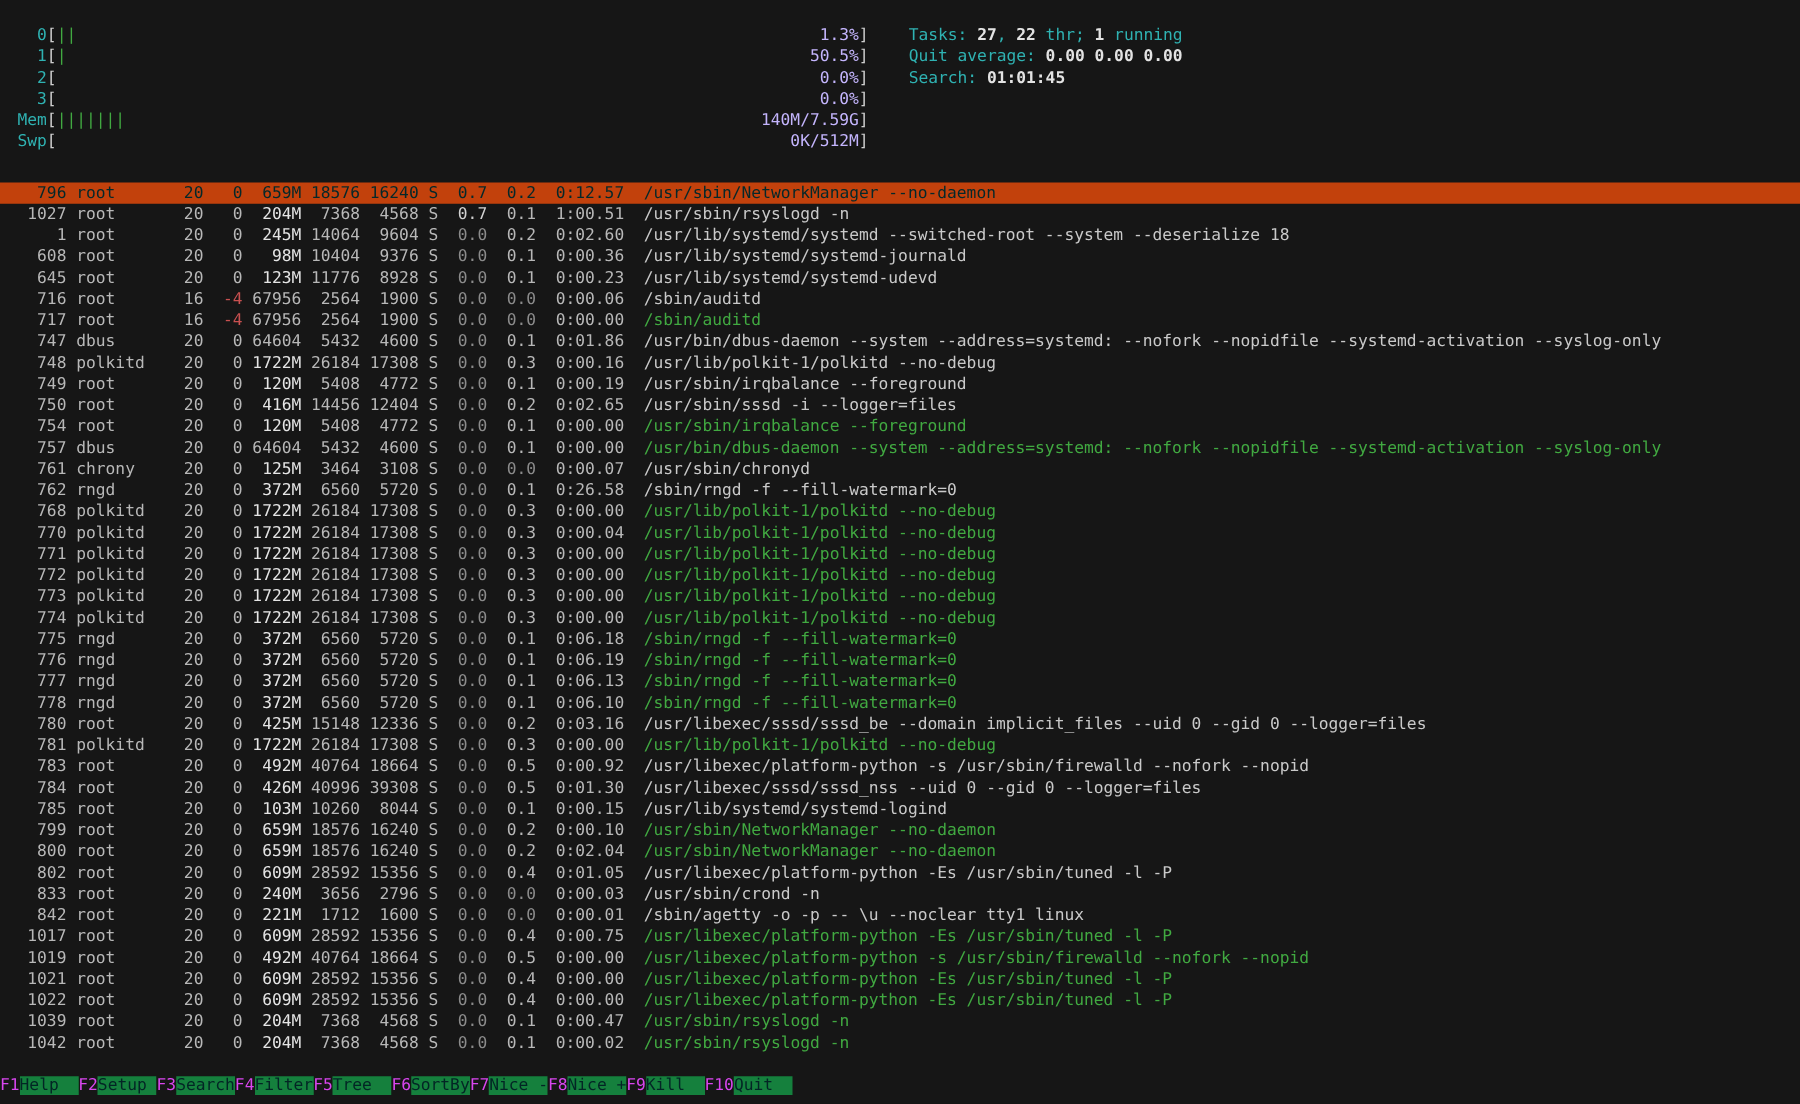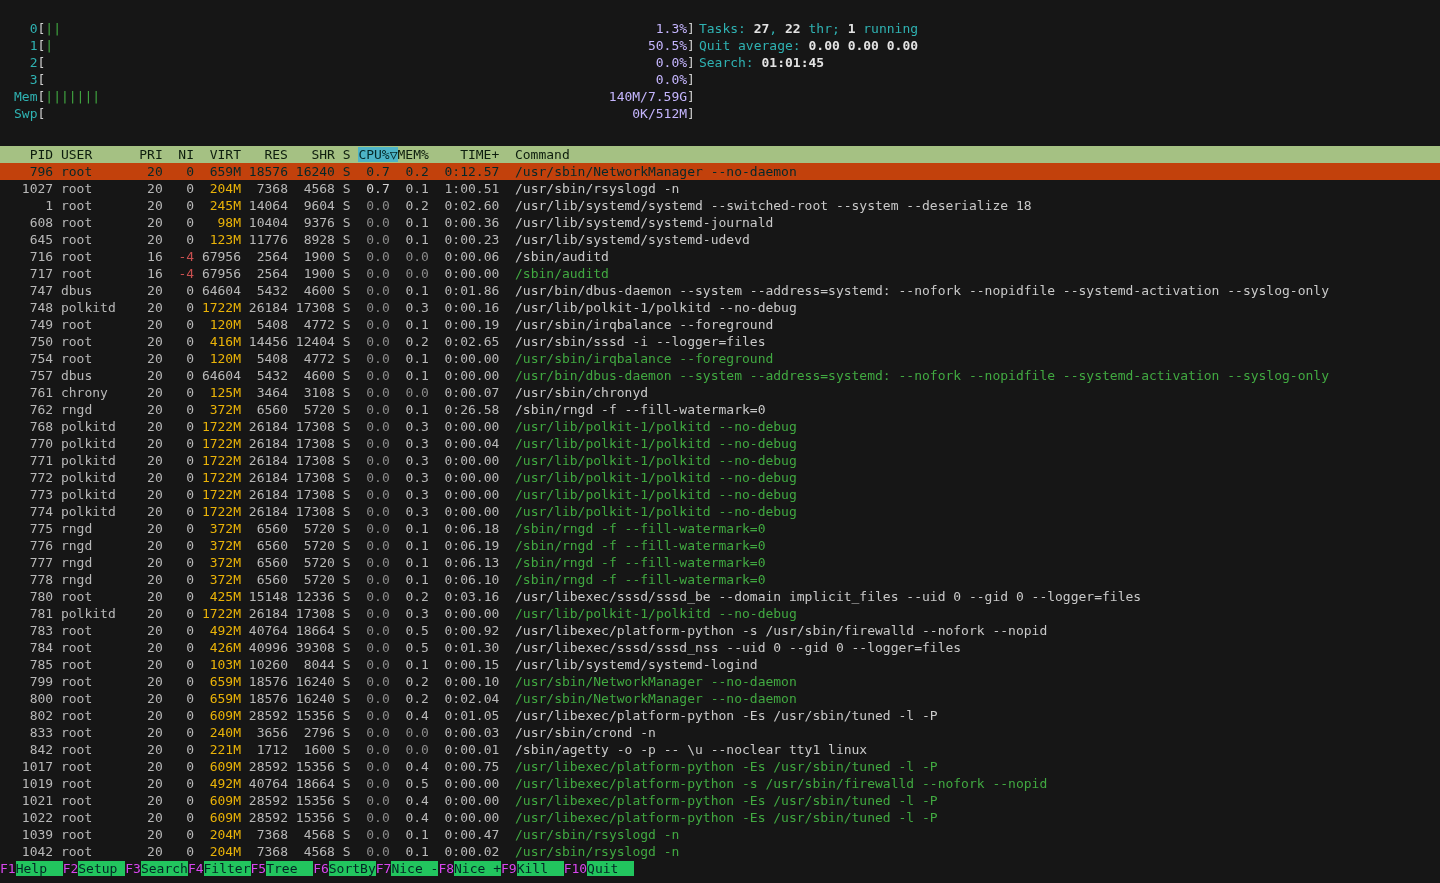--- a/index.html
+++ b/index.html
@@ -9,40 +9,40 @@
     font-family:"DejaVu Sans Mono",monospace;font-size:13px;line-height:17px;
   }
   .header{display:flex;padding:20px 0 0 14px}
   .meters{width:87ch}
   .mline{height:17px;white-space:pre}
   .mlabel{color:#2fb2b2}
   .mbracket{color:#cfcfcf}
   .minner{display:inline-flex;width:82ch;justify-content:space-between;vertical-align:top}
   .mbars{color:#41a941;white-space:pre}
   .mval{color:#c4b5fd}
-  .right{margin-left:4px}
+  .right{margin-left:32px}
   .sline{height:17px;white-space:pre}
   .slabel{color:#2fb2b2}
   .sval{color:#e3e3e3;font-weight:bold}
   .table{margin-top:24px}
   .thead{height:17px;white-space:pre;background:#a5c183;color:#0e1e0e;padding-left:14px}
   .th-sort{background:#4db4c7;color:#062929}
   .row{height:17px;white-space:pre;padding-left:14px}
   .fld{color:#b8b8b8}
   .dim{color:#8b8b8b}
   .hot{color:#d2d2d2}
-  .msz{color:#eab308}
+  .msz{color:#e5e5e5}
   .neg{color:#c85050}
   .cmd{color:#c9c9c9}
   .thr{color:#41a941}
   .row.sel{background:#c2410c}
   .row.sel span{color:#04282a}
   .fbar{position:absolute;left:0;bottom:6px;height:17px;white-space:pre}
   .fk-key{color:#d946ef}
-  .fk-label{background:#22c55e;color:#032525}
+  .fk-label{background:#15803d;color:#032525}
 </style>
 </head>
 <body>
 
 <div class="header">
   <div class="meters" id="meters">
       <div class="mline"><span class="mlabel">  0</span><span class="mbracket">[</span><span class="minner"><span class="mbars">||</span><span class="mval">1.3%</span></span><span class="mbracket">]</span></div>
       <div class="mline"><span class="mlabel">  1</span><span class="mbracket">[</span><span class="minner"><span class="mbars">|</span><span class="mval">50.5%</span></span><span class="mbracket">]</span></div>
       <div class="mline"><span class="mlabel">  2</span><span class="mbracket">[</span><span class="minner"><span class="mbars"></span><span class="mval">0.0%</span></span><span class="mbracket">]</span></div>
       <div class="mline"><span class="mlabel">  3</span><span class="mbracket">[</span><span class="minner"><span class="mbars"></span><span class="mval">0.0%</span></span><span class="mbracket">]</span></div>
@@ -50,21 +50,20 @@
       <div class="mline"><span class="mlabel">Swp</span><span class="mbracket">[</span><span class="minner"><span class="mbars"></span><span class="mval">0K/512M</span></span><span class="mbracket">]</span></div>
     </div>
   <div class="right" id="summary">
       <div class="sline"><span class="slabel">Tasks: </span><span class="sval">27</span><span class="slabel">, </span><span class="sval">22</span><span class="slabel"> thr</span><span class="slabel">; </span><span class="sval">1</span><span class="slabel"> running</span></div>
       <div class="sline"><span class="slabel">Quit average: </span><span class="sval">0.00 </span><span class="sval">0.00 </span><span class="sval">0.00</span></div>
       <div class="sline"><span class="slabel">Search: </span><span class="sval">01:01:45</span></div>
     </div>
 </div>
 
 <div class="table">
-  <div class="thead" id="thead"><span>  PID USER      PRI  NI  VIRT   RES   SHR S </span><span class="th-sort">CPU%▽</span><span>MEM%    TIME+  Command</span></div>
   <div id="rows">
       <div class="row sel"><span class="fld">  796 </span><span class="fld">root      </span><span class="fld"> 20 </span><span class="fld">  0 </span><span class="msz"> 659M </span><span class="fld">18576 </span><span class="fld">16240 </span><span class="fld">S </span><span class="hot"> 0.7 </span><span class="fld"> 0.2 </span><span class="fld"> 0:12.57  </span><span class="cmd">/usr/sbin/NetworkManager --no-daemon</span></div>
       <div class="row"><span class="fld"> 1027 </span><span class="fld">root      </span><span class="fld"> 20 </span><span class="fld">  0 </span><span class="msz"> 204M </span><span class="fld"> 7368 </span><span class="fld"> 4568 </span><span class="fld">S </span><span class="hot"> 0.7 </span><span class="fld"> 0.1 </span><span class="fld"> 1:00.51  </span><span class="cmd">/usr/sbin/rsyslogd -n</span></div>
       <div class="row"><span class="fld">    1 </span><span class="fld">root      </span><span class="fld"> 20 </span><span class="fld">  0 </span><span class="msz"> 245M </span><span class="fld">14064 </span><span class="fld"> 9604 </span><span class="fld">S </span><span class="dim"> 0.0 </span><span class="fld"> 0.2 </span><span class="fld"> 0:02.60  </span><span class="cmd">/usr/lib/systemd/systemd --switched-root --system --deserialize 18</span></div>
       <div class="row"><span class="fld">  608 </span><span class="fld">root      </span><span class="fld"> 20 </span><span class="fld">  0 </span><span class="msz">  98M </span><span class="fld">10404 </span><span class="fld"> 9376 </span><span class="fld">S </span><span class="dim"> 0.0 </span><span class="fld"> 0.1 </span><span class="fld"> 0:00.36  </span><span class="cmd">/usr/lib/systemd/systemd-journald</span></div>
       <div class="row"><span class="fld">  645 </span><span class="fld">root      </span><span class="fld"> 20 </span><span class="fld">  0 </span><span class="msz"> 123M </span><span class="fld">11776 </span><span class="fld"> 8928 </span><span class="fld">S </span><span class="dim"> 0.0 </span><span class="fld"> 0.1 </span><span class="fld"> 0:00.23  </span><span class="cmd">/usr/lib/systemd/systemd-udevd</span></div>
       <div class="row"><span class="fld">  716 </span><span class="fld">root      </span><span class="fld"> 16 </span><span class="neg"> -4 </span><span class="fld">67956 </span><span class="fld"> 2564 </span><span class="fld"> 1900 </span><span class="fld">S </span><span class="dim"> 0.0 </span><span class="dim"> 0.0 </span><span class="fld"> 0:00.06  </span><span class="cmd">/sbin/auditd</span></div>
       <div class="row"><span class="fld">  717 </span><span class="fld">root      </span><span class="fld"> 16 </span><span class="neg"> -4 </span><span class="fld">67956 </span><span class="fld"> 2564 </span><span class="fld"> 1900 </span><span class="fld">S </span><span class="dim"> 0.0 </span><span class="dim"> 0.0 </span><span class="fld"> 0:00.00  </span><span class="thr">/sbin/auditd</span></div>
       <div class="row"><span class="fld">  747 </span><span class="fld">dbus      </span><span class="fld"> 20 </span><span class="fld">  0 </span><span class="fld">64604 </span><span class="fld"> 5432 </span><span class="fld"> 4600 </span><span class="fld">S </span><span class="dim"> 0.0 </span><span class="fld"> 0.1 </span><span class="fld"> 0:01.86  </span><span class="cmd">/usr/bin/dbus-daemon --system --address=systemd: --nofork --nopidfile --systemd-activation --syslog-only</span></div>
       <div class="row"><span class="fld">  748 </span><span class="fld">polkitd   </span><span class="fld"> 20 </span><span class="fld">  0 </span><span class="msz">1722M </span><span class="fld">26184 </span><span class="fld">17308 </span><span class="fld">S </span><span class="dim"> 0.0 </span><span class="fld"> 0.3 </span><span class="fld"> 0:00.16  </span><span class="cmd">/usr/lib/polkit-1/polkitd --no-debug</span></div>

